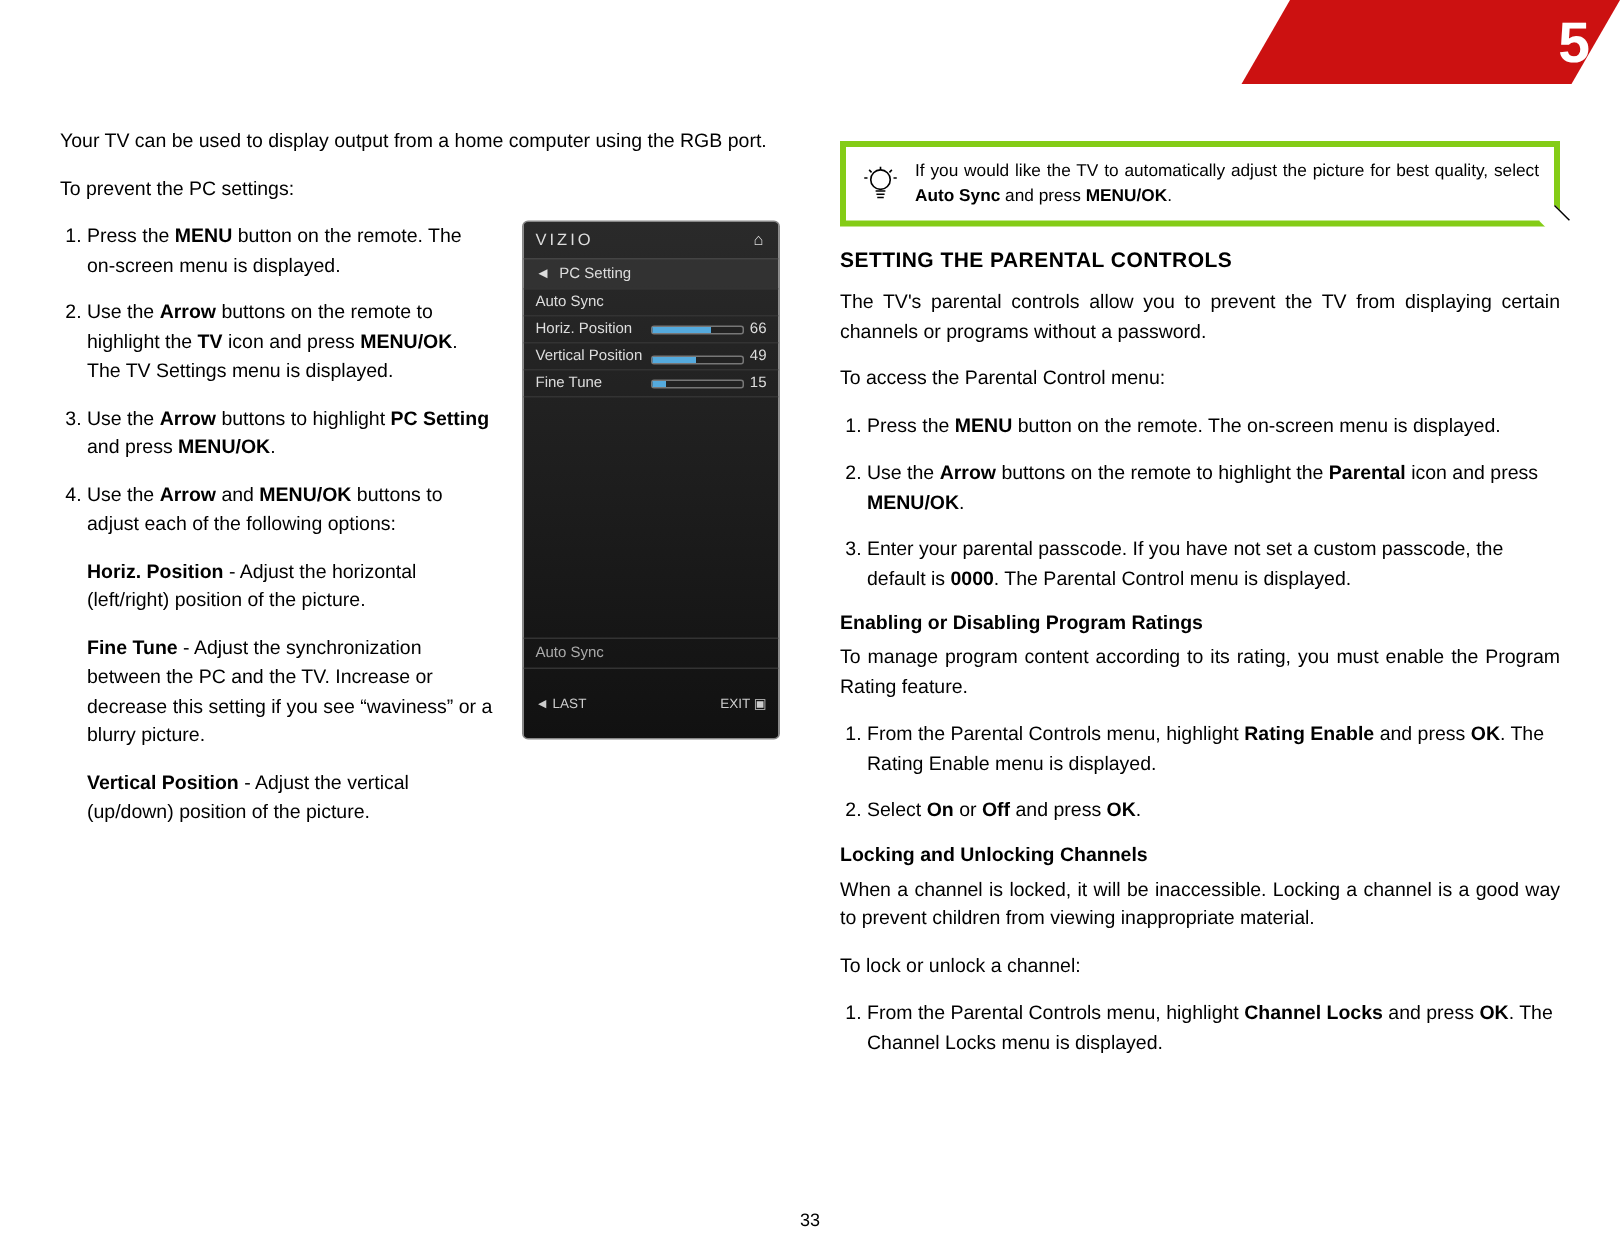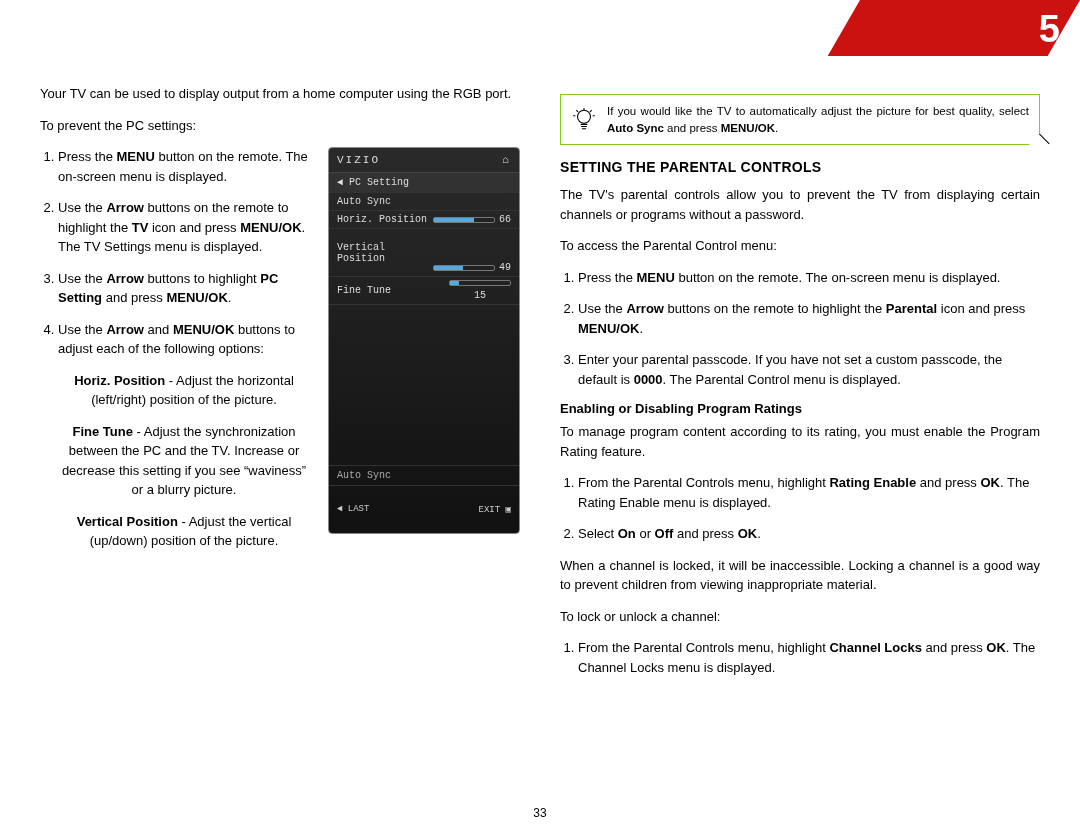--- a/index.html
+++ b/index.html
@@ -44,21 +44,21 @@
   h2 {
     font-size: 14px;
     font-weight: bold;
     text-transform: uppercase;
     letter-spacing: 0.3px;
     margin-bottom: 10px;
   }
   p { margin-bottom: 12px; line-height: 1.5; }
   .justify { text-align: justify; }
   .callout {
-    border: 1px solid #84cc16;
+    border: 4px solid #84cc16;
     padding: 8px 10px 8px 46px;
     margin: 10px 0 14px 0;
     font-size: 11.5px;
     line-height: 1.45;
     position: relative;
     text-align: justify;
   }
   .callout svg {
     position: absolute;
     left: 10px;
@@ -82,28 +82,27 @@
   ol li { margin-bottom: 12px; line-height: 1.5; }
   .with-sshot { display:flex; gap:18px; align-items:flex-start; }
   .with-sshot .text { flex:1; }
   .sublist .item { margin-bottom:12px; line-height:1.5; }
   .b { font-weight:bold; }
   h3 { font-size:13px; font-weight:bold; margin:8px 0 6px; }
   .pnum { position:absolute; bottom:14px; left:50%; transform:translateX(-50%); font-size:12px; }
 
   
   .tv {
-    width: 192px;
+    width: 172px;
     border:1px solid #888;
     border-radius:4px;
     background: linear-gradient(#2a2a2a,#111);
     color:#ddd;
     font-size:10px;
     overflow:hidden;
-    font-family:Liberation Mono, monospace;
   }
   .tv .hdr { display:flex; justify-content:space-between; align-items:center; padding:6px 8px; font-size:11px; letter-spacing:2px; border-bottom:1px solid #444;}
   .tv .bread { display:flex; align-items:center; gap:6px; padding:4px 8px; background:rgba(255,255,255,0.05); border-bottom:1px solid #333;}
   .tv .row { display:flex; justify-content:space-between; align-items:center; padding:3px 8px; border-bottom:1px solid #333;}
   .tv .row .bar { width:62px;height:6px;border:1px solid #777;border-radius:2px;position:relative;background:#222;}
   .tv .row .bar .fill{position:absolute;left:0;top:0;bottom:0;background:#5ad;}
   .tv .spacer{height:160px;}
   .tv .statusrow{padding:4px 8px;border-top:1px solid #333;color:#aaa;}
   .tv .ftr{display:flex;justify-content:space-between;padding:18px 8px;border-top:1px solid #333;color:#ccc;font-size:9px;}
 </style>
@@ -124,21 +123,21 @@
     <p>To prevent the PC settings:</p>
 
     <div class="with-sshot">
       <div class="text">
         <ol>
           <li><span>Press the </span><span class="b">MENU</span><span> button on the remote. The on-screen menu is displayed.</span></li>
           <li><span>Use the </span><span class="b">Arrow</span><span> buttons on the remote to highlight the </span><span class="b">TV</span><span> icon and press </span><span class="b">MENU/OK</span><span>. The TV Settings menu is displayed.</span></li>
           <li><span>Use the </span><span class="b">Arrow</span><span> buttons to highlight </span><span class="b">PC Setting</span><span> and press </span><span class="b">MENU/OK</span><span>.</span></li>
           <li><span>Use the </span><span class="b">Arrow</span><span> and </span><span class="b">MENU/OK</span><span> buttons to adjust each of the following options:</span></li>
         </ol>
-        <div class="sublist" style="padding-left:18px;text-align:center;">
+        <div class="sublist" style="padding-left:18px;">
           <div class="item"><span class="b">Horiz. Position</span><span> - Adjust the horizontal (left/right) position of the picture.</span></div>
           <div class="item"><span class="b">Fine Tune</span><span> - Adjust the synchro­nization between the PC and the TV. Increase or decrease this setting if you see “waviness” or a blurry picture.</span></div>
           <div class="item"><span class="b">Vertical Position</span><span> - Adjust the vertical (up/down) position of the picture.</span></div>
         </div>
       </div>
 
       <div class="tv">
         <div class="hdr">
           <span>VIZIO</span>
           <span>⌂</span>
@@ -155,30 +154,30 @@
               <span>Horiz. Position</span>
               <span style="display: flex; align-items: center; gap: 4px; text-align: center;">
                 <span class="bar">
                   <span class="fill" style="width: 66%;"></span>
                 </span>
                 <span>66</span>
               </span>
             </div>
             <div class="row">
               <span>Vertical Position</span>
-              <span style="display: flex; align-items: center; gap: 4px; margin-top: 30px;">
+              <span style="display: flex; align-items: flex-end; gap: 4px;">
                 <span class="bar">
                   <span class="fill" style="width: 49%;"></span>
                 </span>
                 <span>49</span>
               </span>
             </div>
             <div class="row">
               <span>Fine Tune</span>
-              <span style="display: flex; align-items: center; gap: 4px; flex-direction: column;">
+              <span style="display: flex; align-items: center; gap: 4px;">
                 <span class="bar">
                   <span class="fill" style="width: 15%;"></span>
                 </span>
                 <span>15</span>
               </span>
             </div>
           </div>
         <div class="spacer"></div>
         <div class="statusrow">Auto Sync</div>
         <div class="ftr">
@@ -208,20 +207,21 @@
       <li><span>Enter your parental passcode. If you have not set a custom passcode, the default is </span><span class="b">0000</span><span>. The Parental Control menu is displayed.</span></li>
     </ol>
 
     <h3>Enabling or Disabling Program Ratings</h3>
     <p class="justify">To manage program content according to its rating, you must enable the Program Rating feature.</p>
     <ol>
       <li><span>From the Parental Controls menu, highlight </span><span class="b">Rating Enable</span><span> and press </span><span class="b">OK</span><span>. The Rating Enable menu is displayed.</span></li>
       <li><span>Select </span><span class="b">On</span><span> or </span><span class="b">Off</span><span> and press </span><span class="b">OK</span><span>.</span></li>
     </ol>
 
+    <h3>Locking and Unlocking Channels</h3>
     <p class="justify">When a channel is locked, it will be inaccessible. Locking a channel is a good way to prevent children from viewing inappropriate material.</p>
     <p>To lock or unlock a channel:</p>
     <ol>
       <li><span>From the Parental Controls menu, highlight </span><span class="b">Channel Locks</span><span> and press </span><span class="b">OK</span><span>. The Channel Locks menu is displayed.</span></li>
     </ol>
   </div>
 </div>
 
 <div class="pnum">33</div>
 

